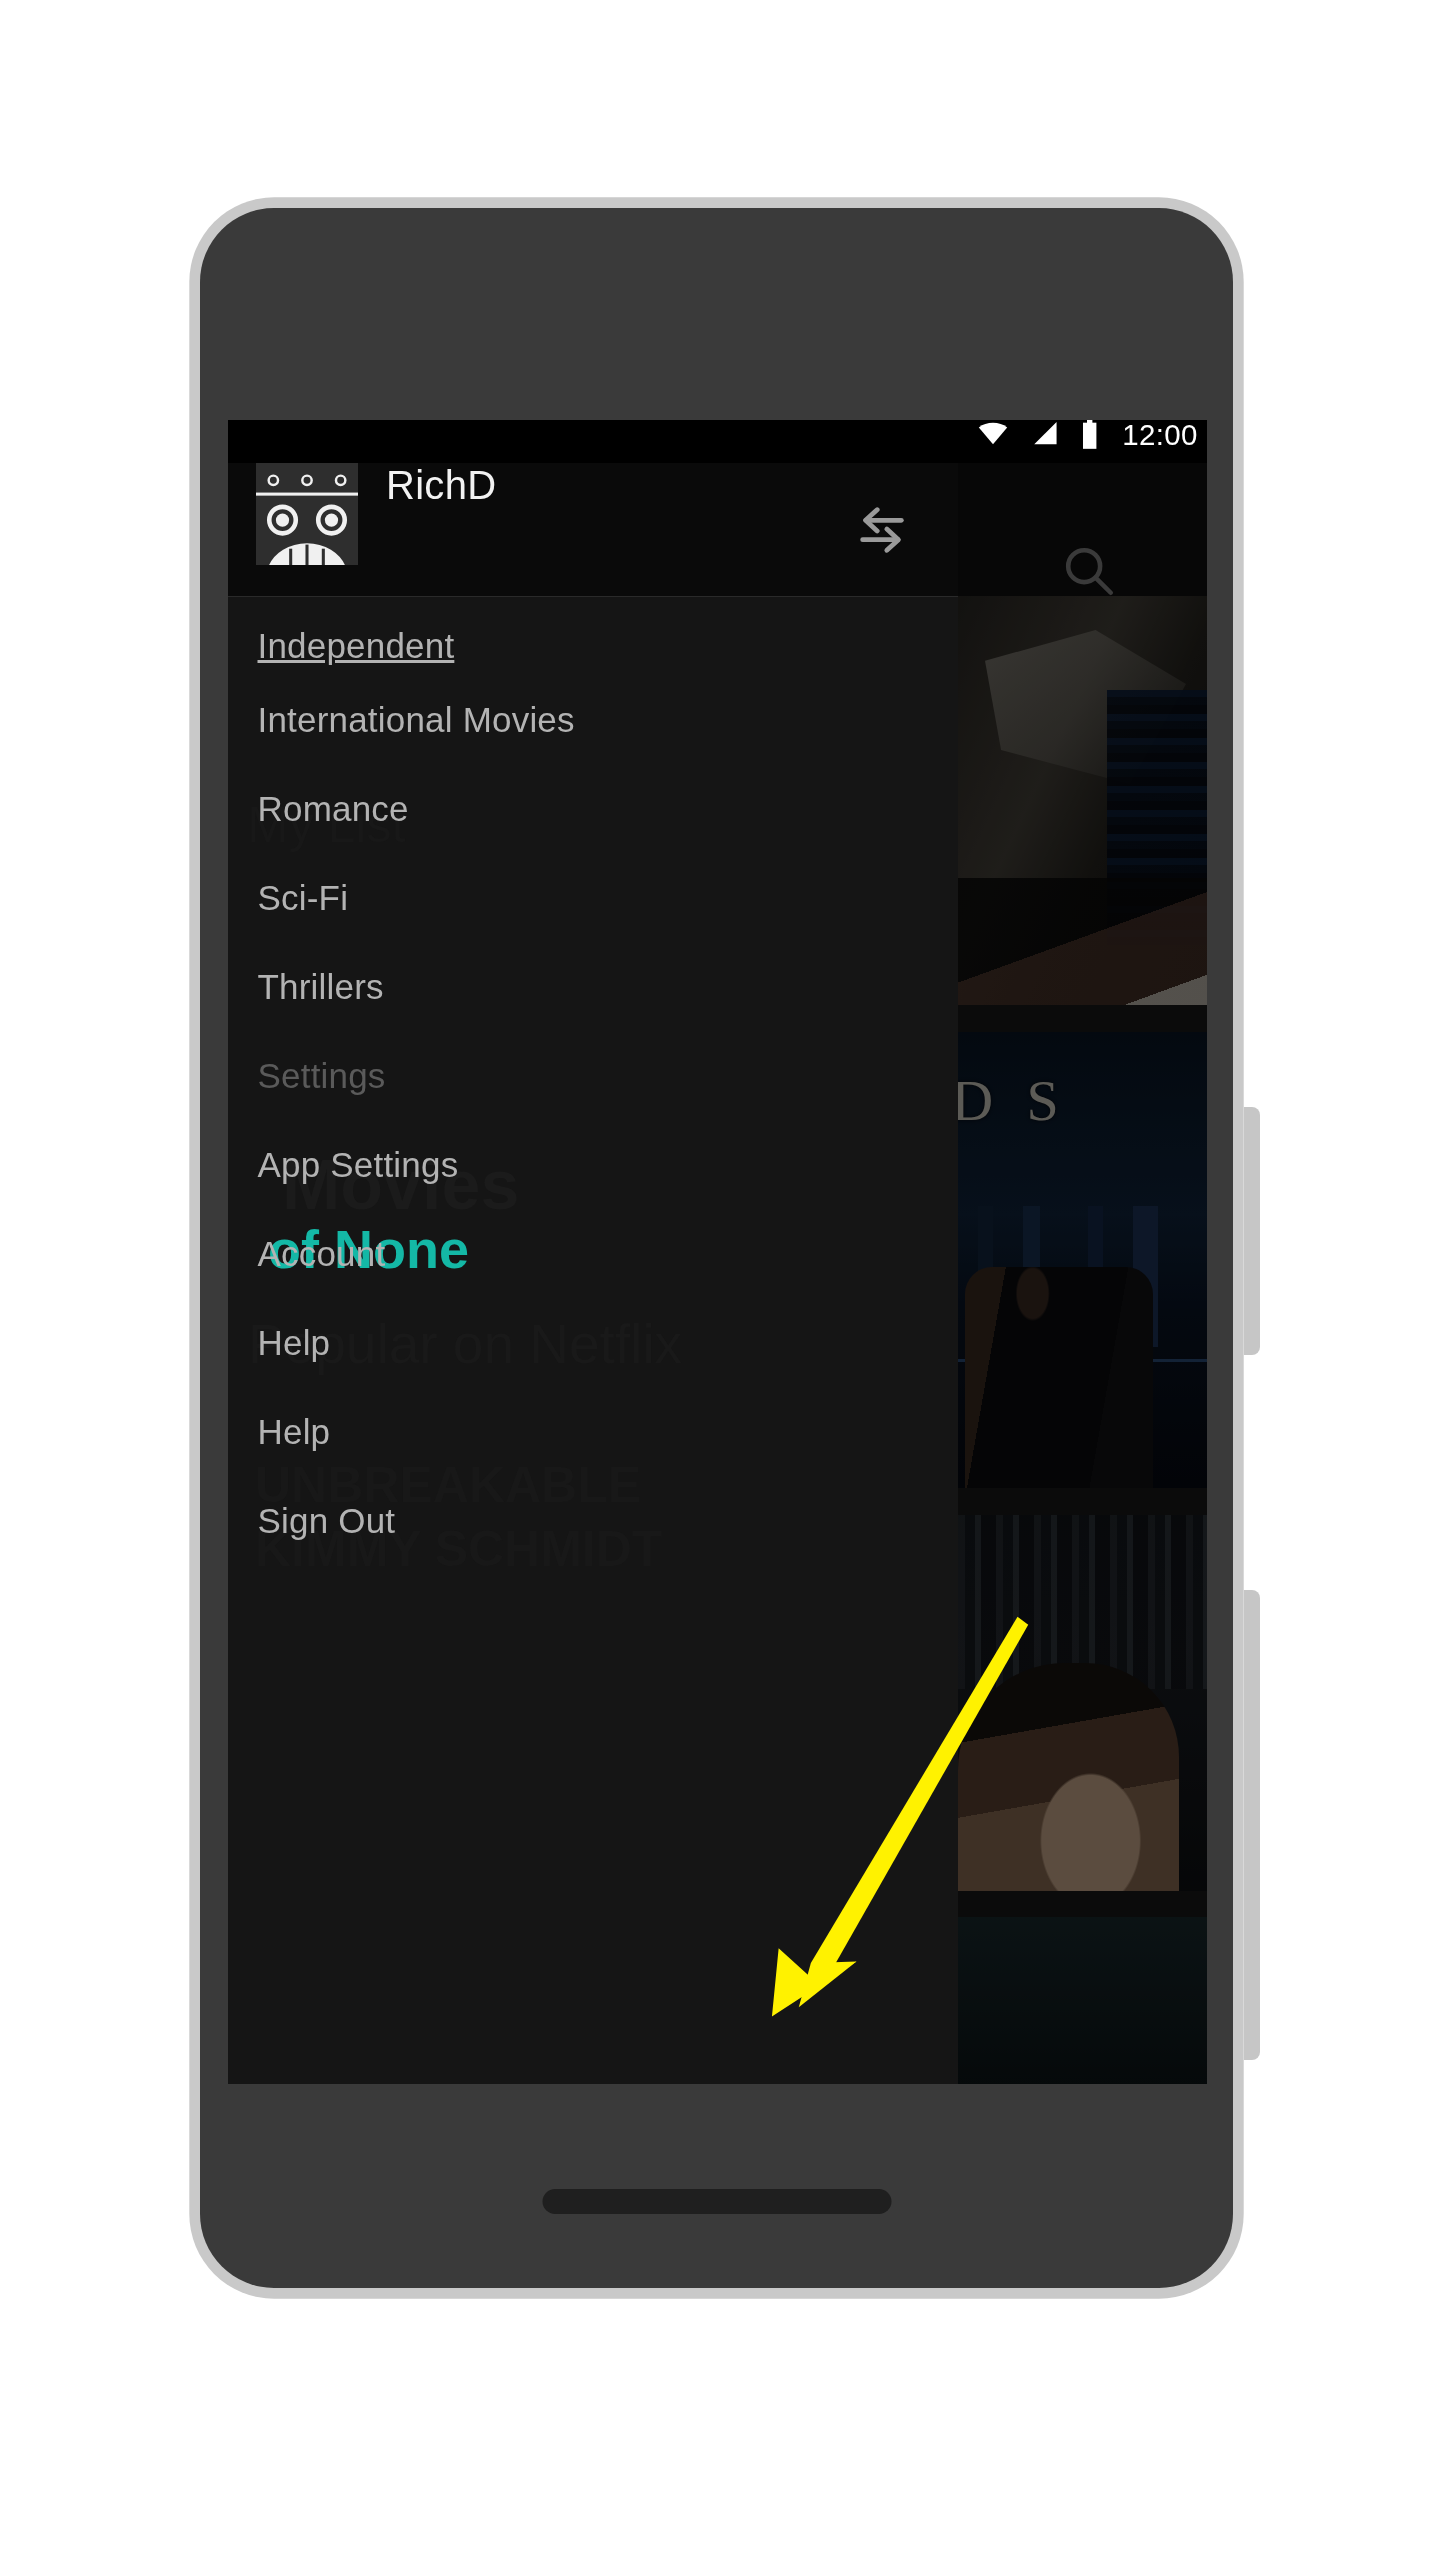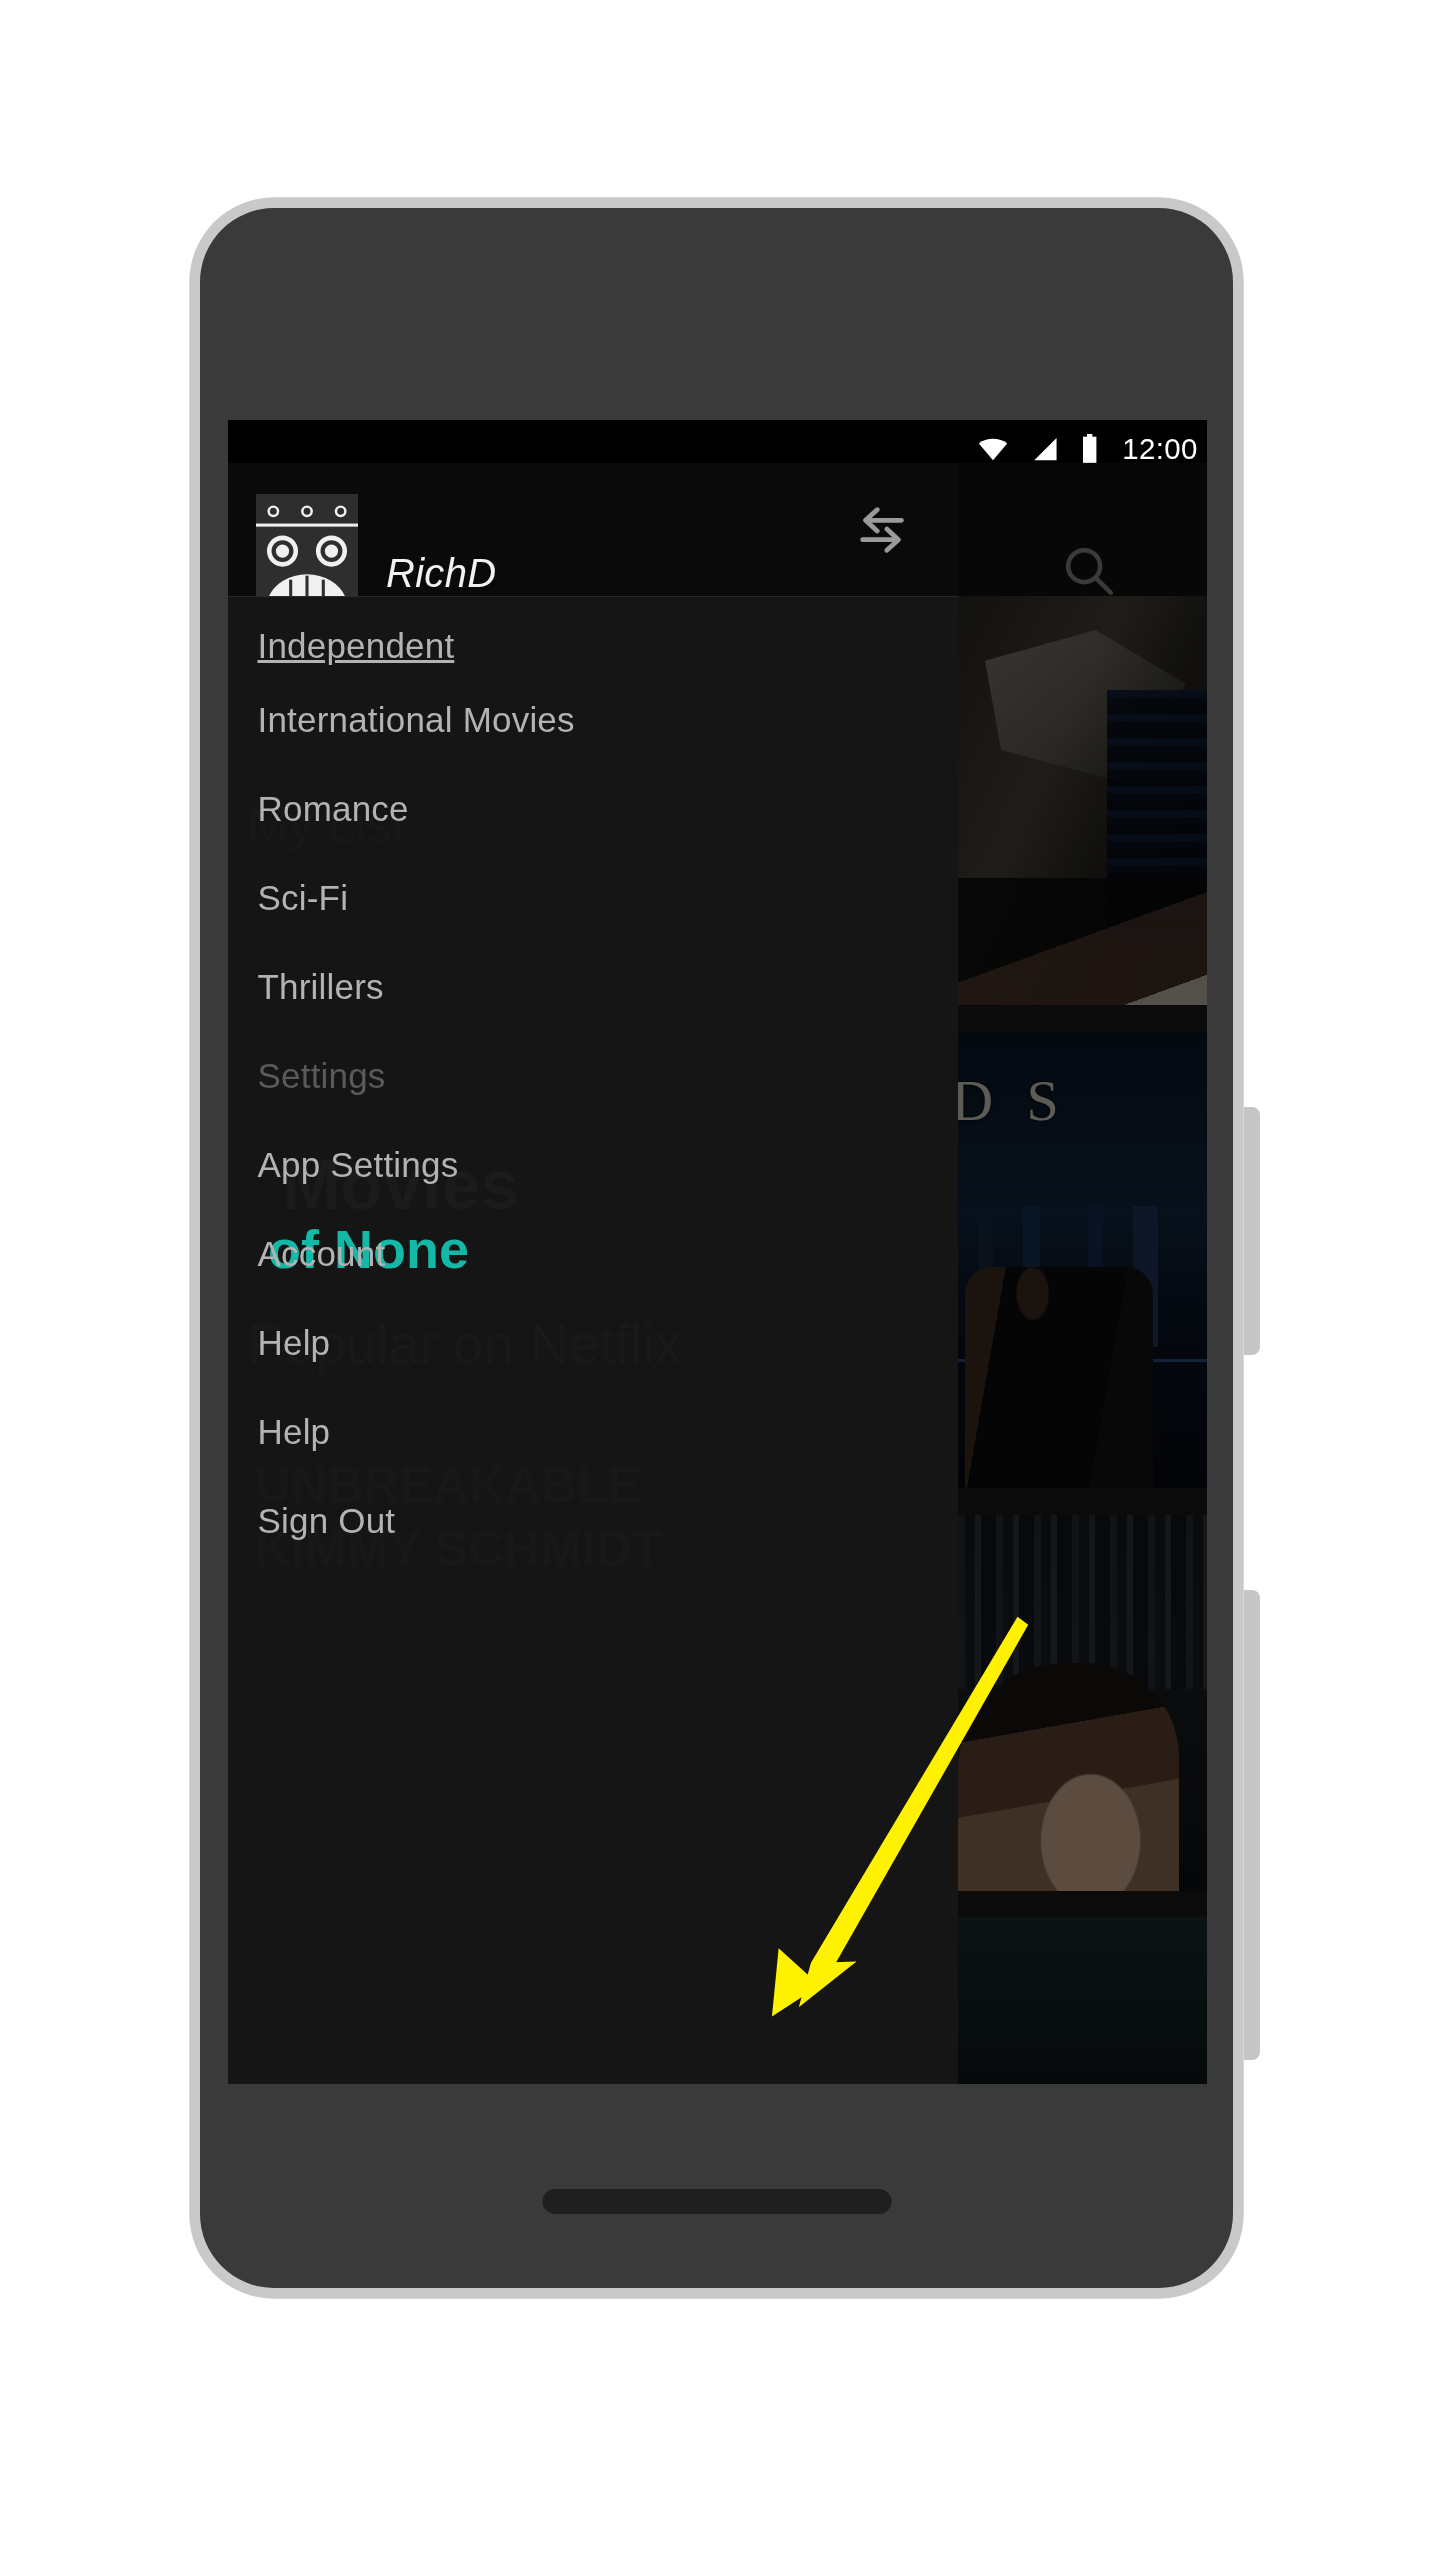--- a/index.html
+++ b/index.html
@@ -149,35 +149,35 @@
   #drawer{
     position:absolute;left:0;top:0;width:730px;height:100%;
     background:#151515;
     z-index:5;
   }
   #drawer-statusbar{
     position:absolute;left:0;top:0;width:979px;height:43px;background:#000;z-index:9;
   }
   #status-right{
     position:absolute;right:9.4px;top:0;height:43px;
-    display:flex;align-items:flex-end;gap:21px;text-decoration:underline;
+    display:flex;align-items:flex-start;gap:21px;text-decoration:underline;
   }
   .sb-icon{display:block;}
   #status-time{
     color:#fff;font-size:29.5px;line-height:1;letter-spacing:0.3px;
     font-family:"Liberation Sans",sans-serif;
     margin-left:2.7px;
   }
 
   
   #drawer-header{
     position:absolute;left:0;top:43px;width:730px;height:133px;
     background:#0a0a0a;
     border-bottom:1.3px solid #2a2a2a;
-    display:flex;align-items:flex-end;font-style:italic;
+    display:flex;align-items:flex-start;
   }
   #avatar{
     position:relative;
     margin-left:28px;
     width:102px;height:102px;
     background:#2e2e2e;
     flex:0 0 auto;
     overflow:hidden;
   }
   #profile-name{

